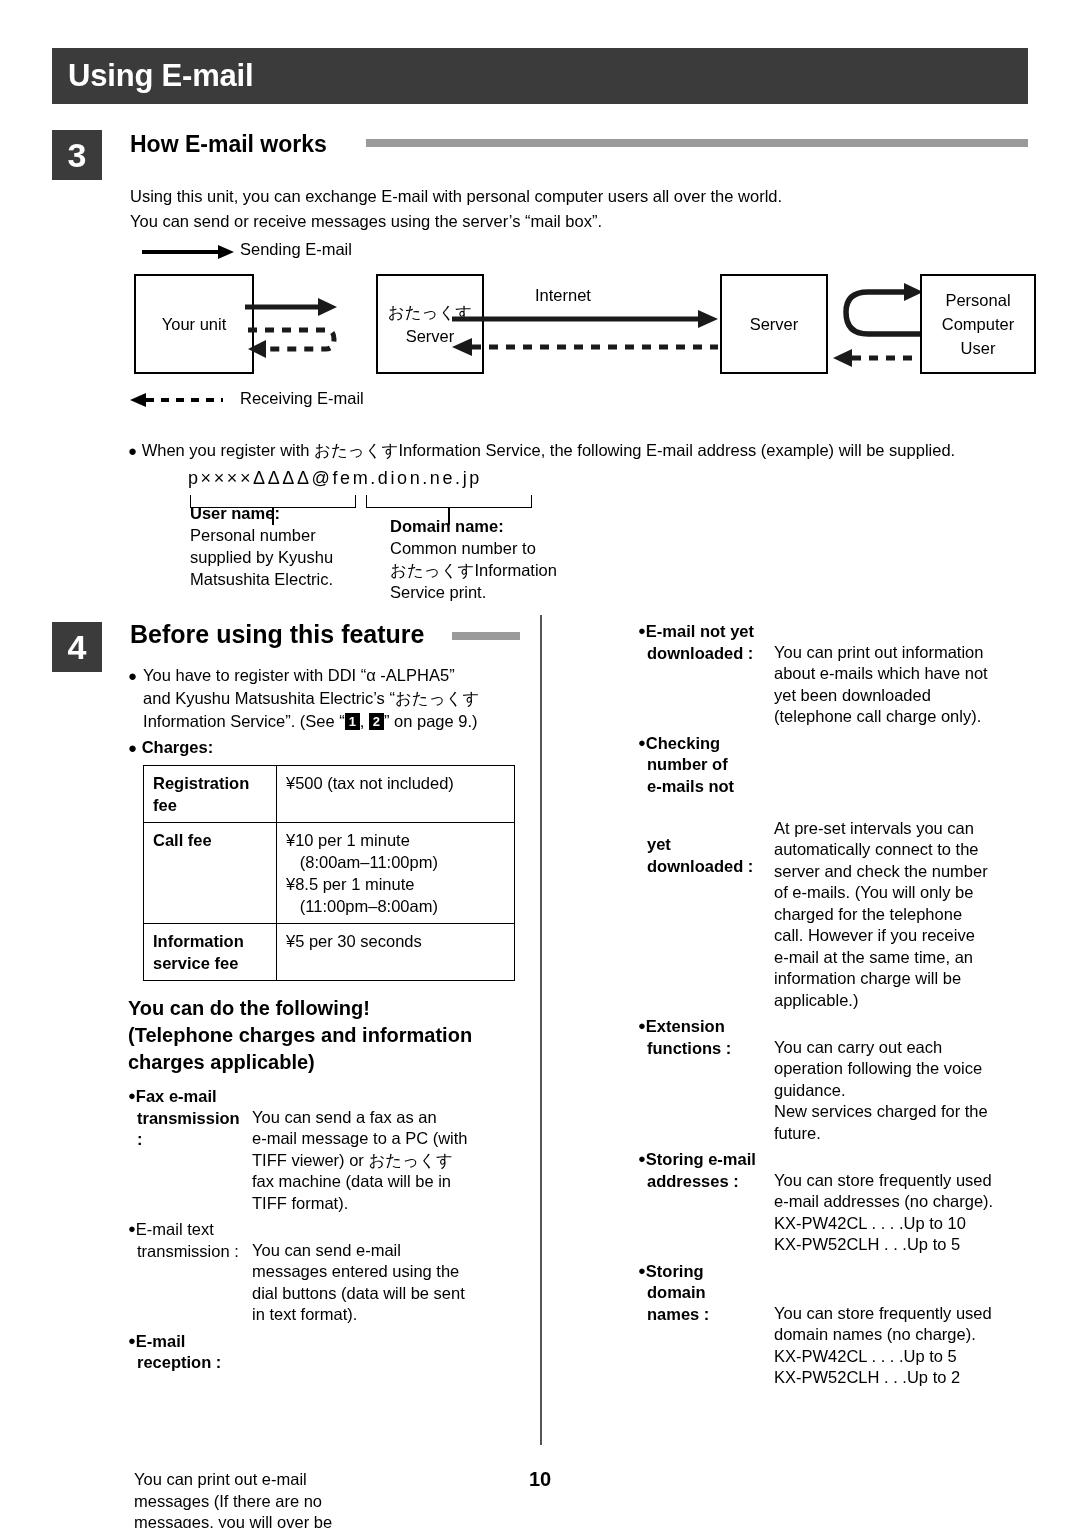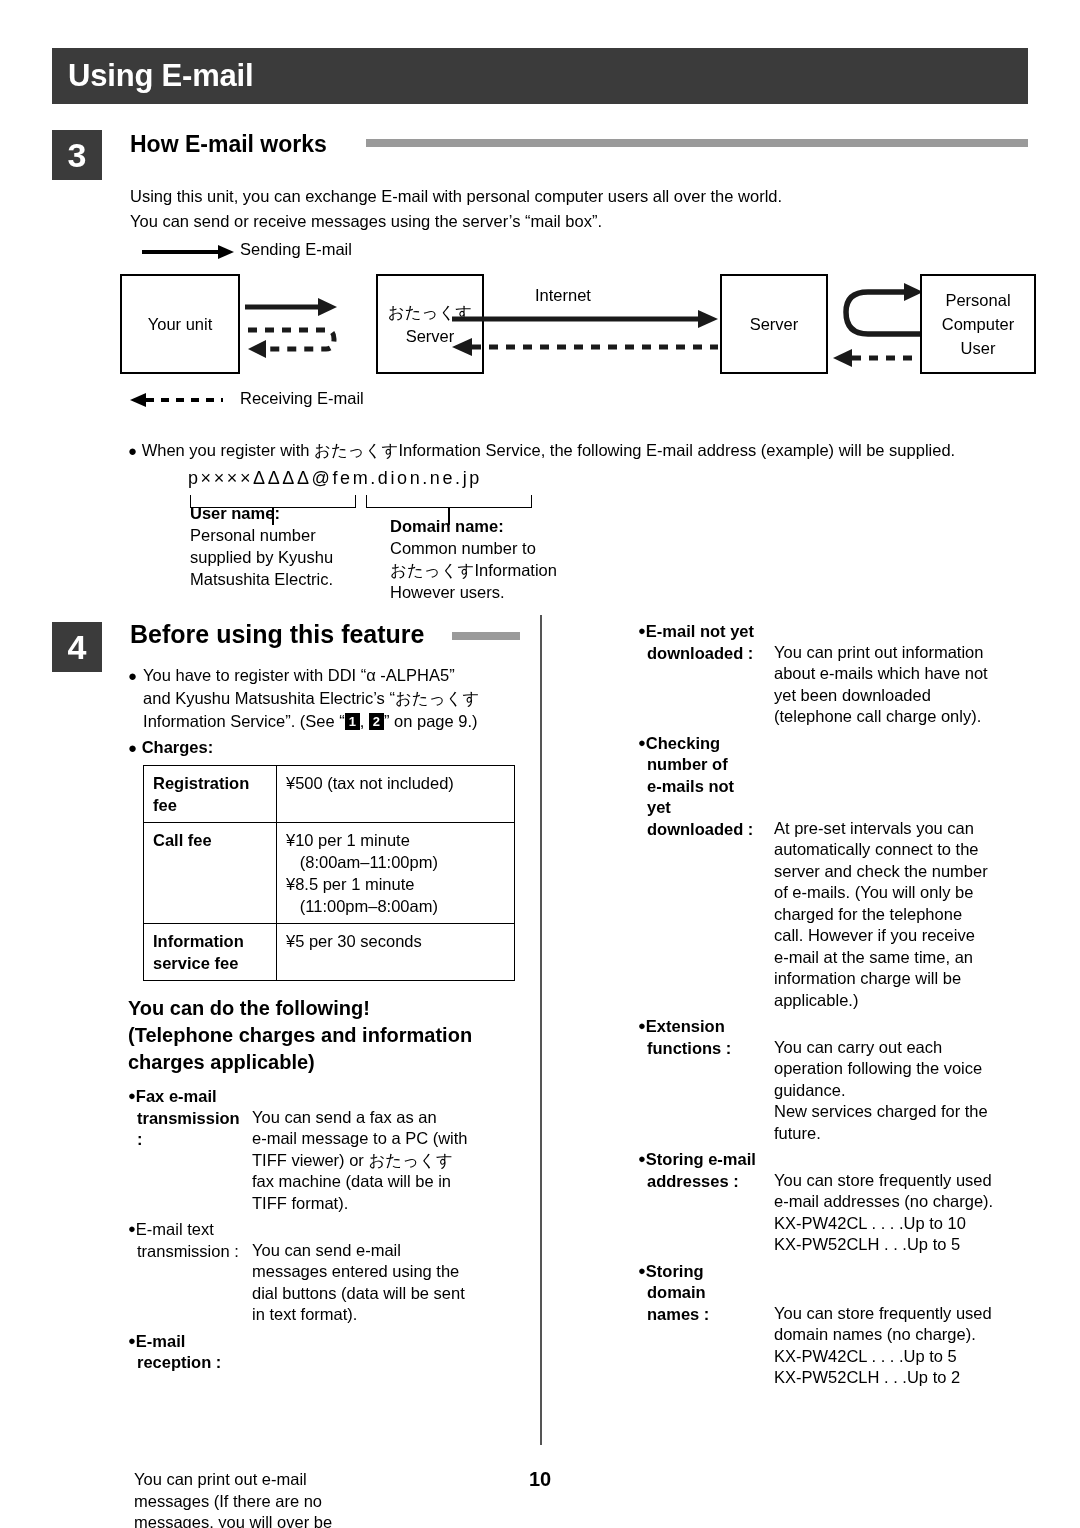--- a/index.html
+++ b/index.html
@@ -121,21 +121,21 @@
       <polygon points="78,3 94,10 78,17" fill="#000"></polygon>
     </svg>
     <div class="dlabel" style="left:120px; top:8px;">Sending E-mail</div>
 
     <svg style="position:absolute; left:8px; top:158px;" width="100" height="20">
       <line x1="18" y1="10" x2="95" y2="10" stroke="#000" stroke-width="4" stroke-dasharray="8,7"></line>
       <polygon points="18,3 2,10 18,17" fill="#000"></polygon>
     </svg>
     <div class="dlabel" style="left:120px; top:157px;">Receiving E-mail</div>
 
-    <div class="dbox" style="left:0; top:42px; width:120px; height:100px;">
+    <div class="dbox" style="left:14px; top:42px; width:120px; height:100px;">
       <span>Your unit</span>
     </div>
 
     <svg style="position:absolute; left:120px; top:60px;" width="100" height="82">
       <line x1="5" y1="15" x2="78" y2="15" stroke="#1a1a1a" stroke-width="5"></line>
       <polygon points="78,6 97,15 78,24" fill="#1a1a1a"></polygon>
       <path d="M 8 38 L 86 38 Q 94 38 94 47 Q 94 57 86 57 L 26 57" stroke="#1a1a1a" stroke-width="5" fill="none" stroke-dasharray="9,8"></path>
       <polygon points="26,48 8,57 26,66" fill="#1a1a1a"></polygon>
     </svg>
 
@@ -186,21 +186,21 @@
     <div><b>User name:</b></div>
     <div>Personal number</div>
     <div>supplied by Kyushu</div>
     <div>Matsushita Electric.</div>
   </div>
 
   <div class="addrcol" style="left:390px; top:515px; width:200px;">
     <div><b>Domain name:</b></div>
     <div>Common number to</div>
     <div>おたっくすInformation</div>
-    <div>However users.</div>
+    <div>Service print.</div>
   </div>
 
   <div class="secnum" style="left:52px; top:622px;">
     <span>4</span>
   </div>
   <div class="sechead" style="left:130px; top:620px; font-size:25px;">Before using this feature</div>
   <div class="secrule" style="left:452px; top:632px; width:68px;"></div>
 
   <div class="bodytext" style="left:128px; top:664px; width:400px; line-height:23px;">
     <div style="display:flex;">
@@ -304,21 +304,21 @@
             <div>(telephone call charge only).</div>
           </div>
         </div>
       </div>
       <div style="position: relative; font-size: 16.5px; line-height: 21.5px; margin-bottom: 4px;">
         <div style="display: flex; align-items: flex-start;">
           <div style="font-weight: bold; width: 130px; flex: 0 0 130px; text-align: left;">
             <div><span style="font-size: 13px; vertical-align: 2px;">●</span>Checking</div>
             <div style="padding-left: 9px; text-align: left;">number of</div>
             <div style="padding-left: 9px; text-align: left;">e-mails not</div>
-            <div style="padding-left: 9px; text-align: left;">yet</div>
+            <div style="padding-left: 9px; text-align: left; margin-top: 37px;">yet</div>
             <div style="padding-left: 9px; text-align: left;">downloaded :</div>
           </div>
           <div style="flex: 1 1 0%; padding-left: 6px; margin-top: 86px;">
             <div>At pre-set intervals you can</div>
             <div>automatically connect to the</div>
             <div>server and check the number</div>
             <div>of e-mails. (You will only be</div>
             <div>charged for the telephone</div>
             <div>call. However if you receive</div>
             <div>e-mail at the same time, an</div>

